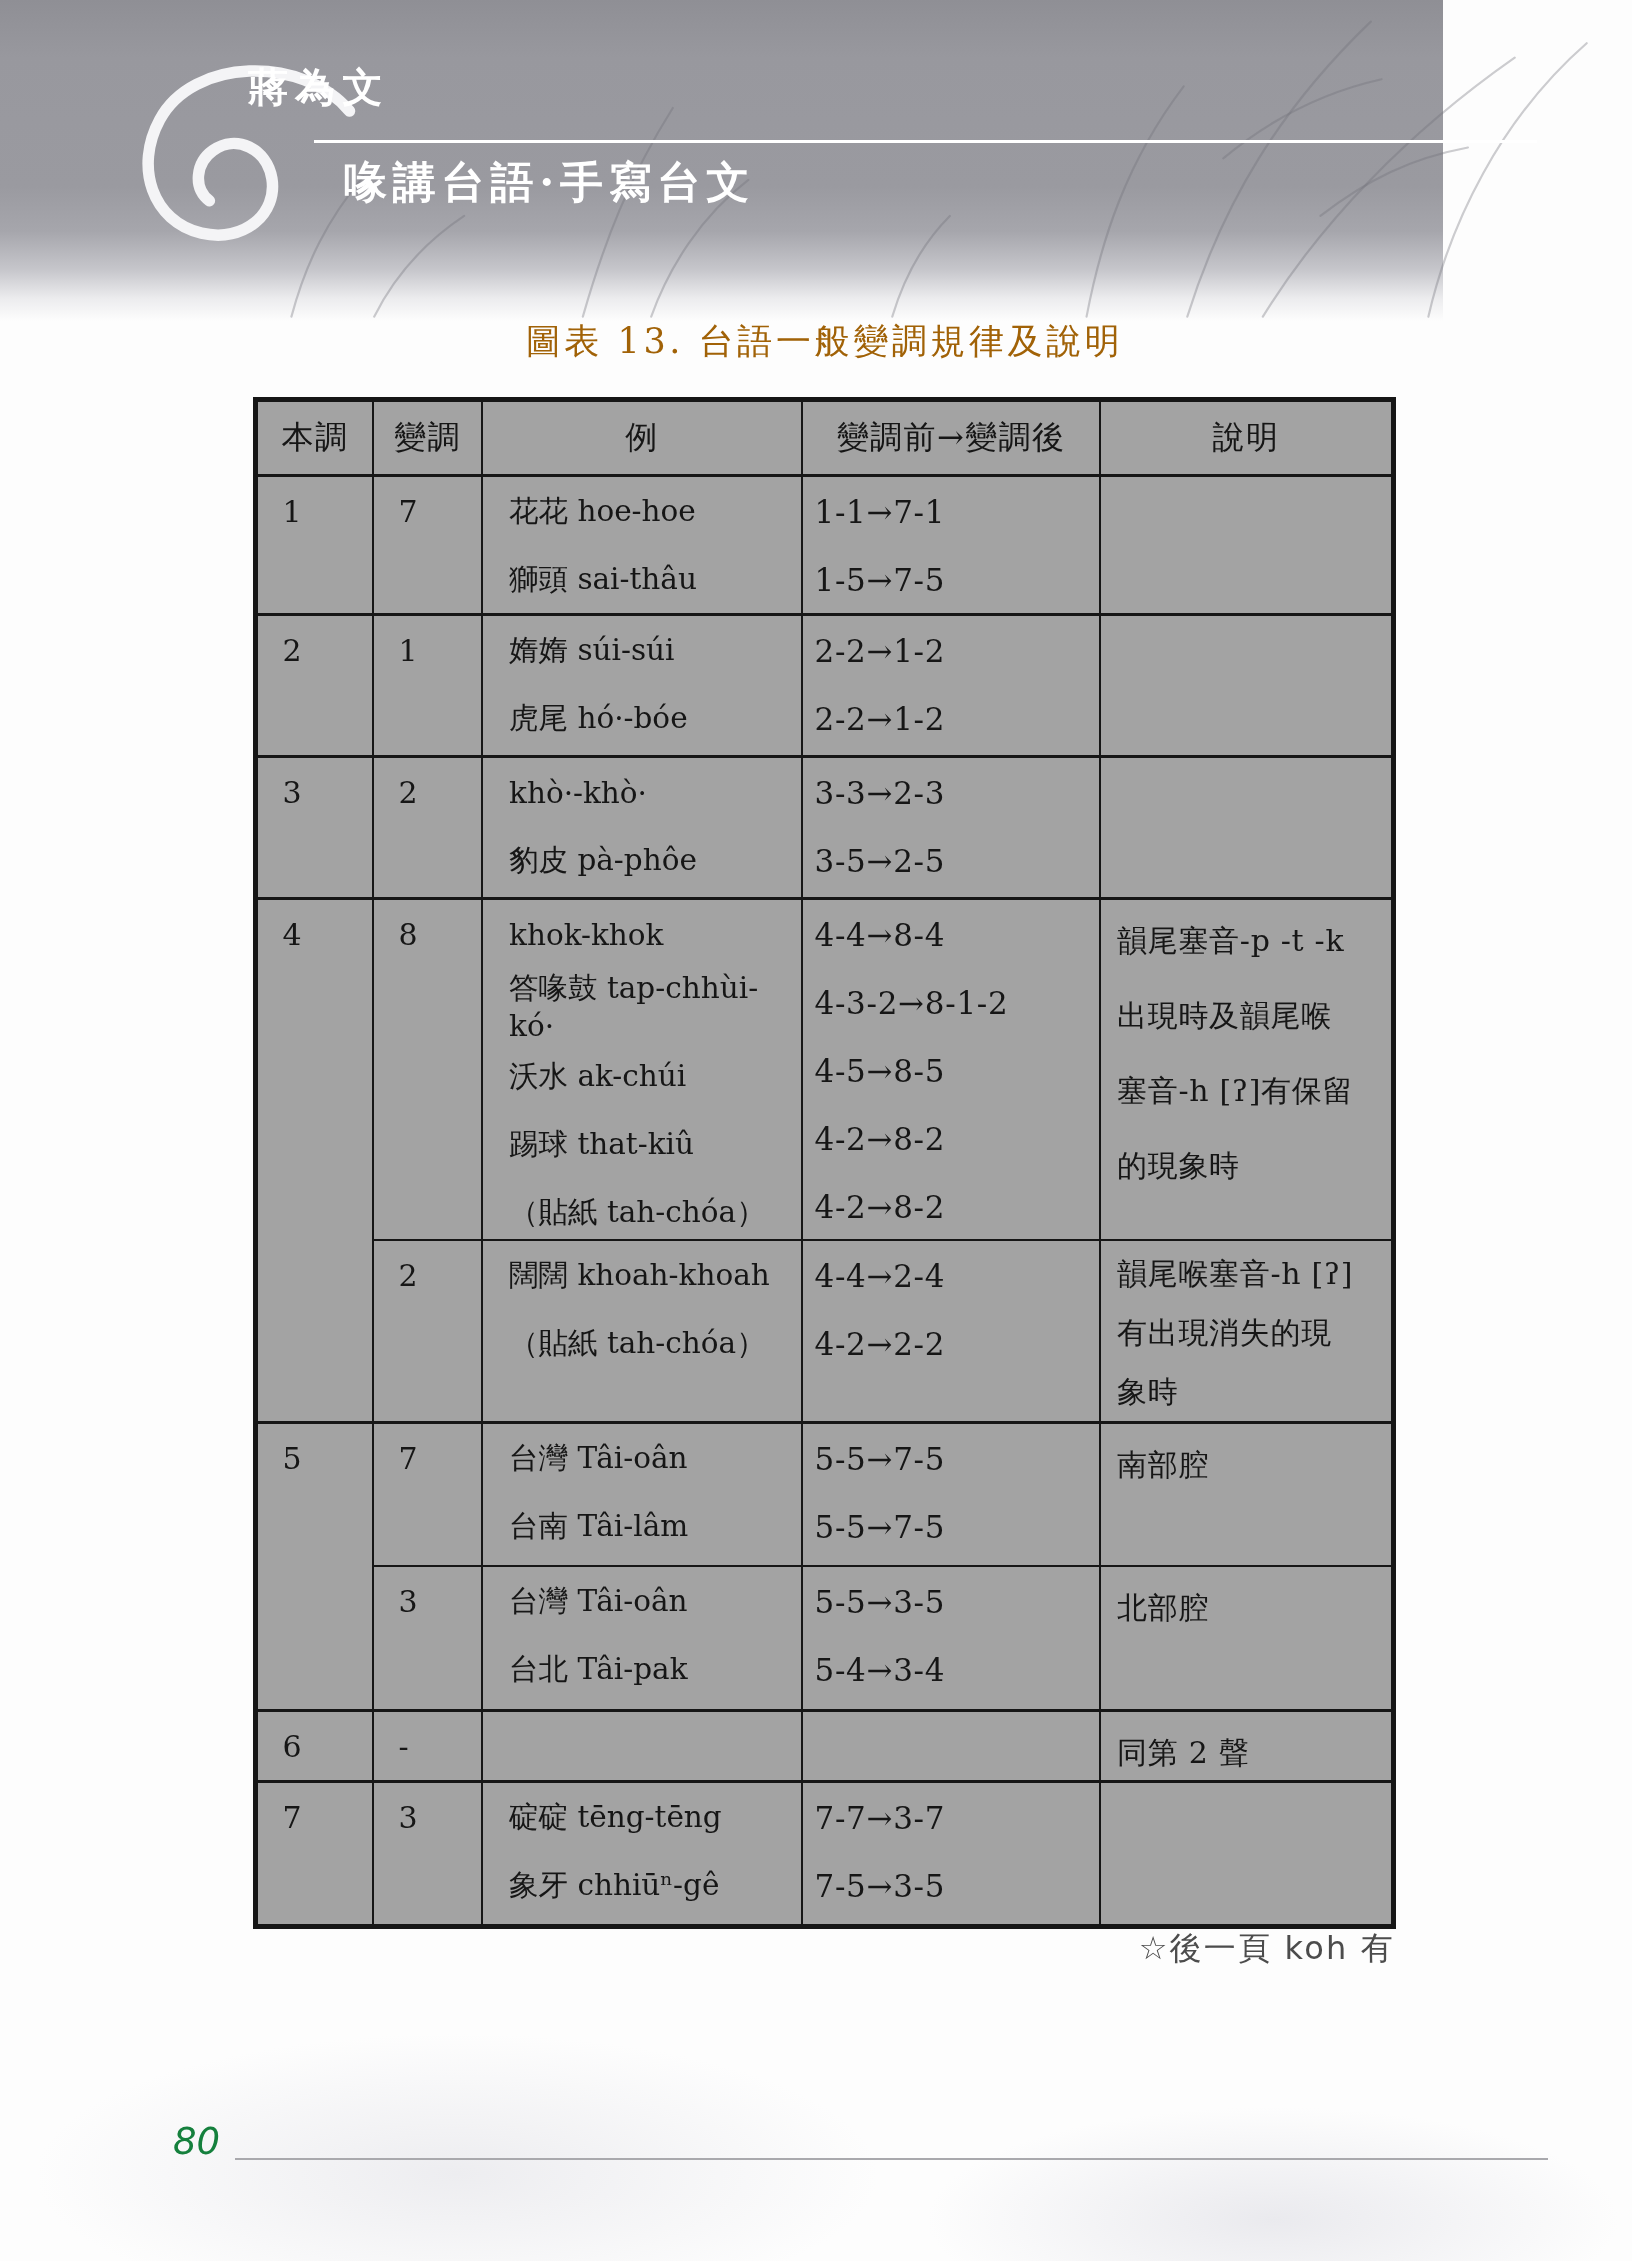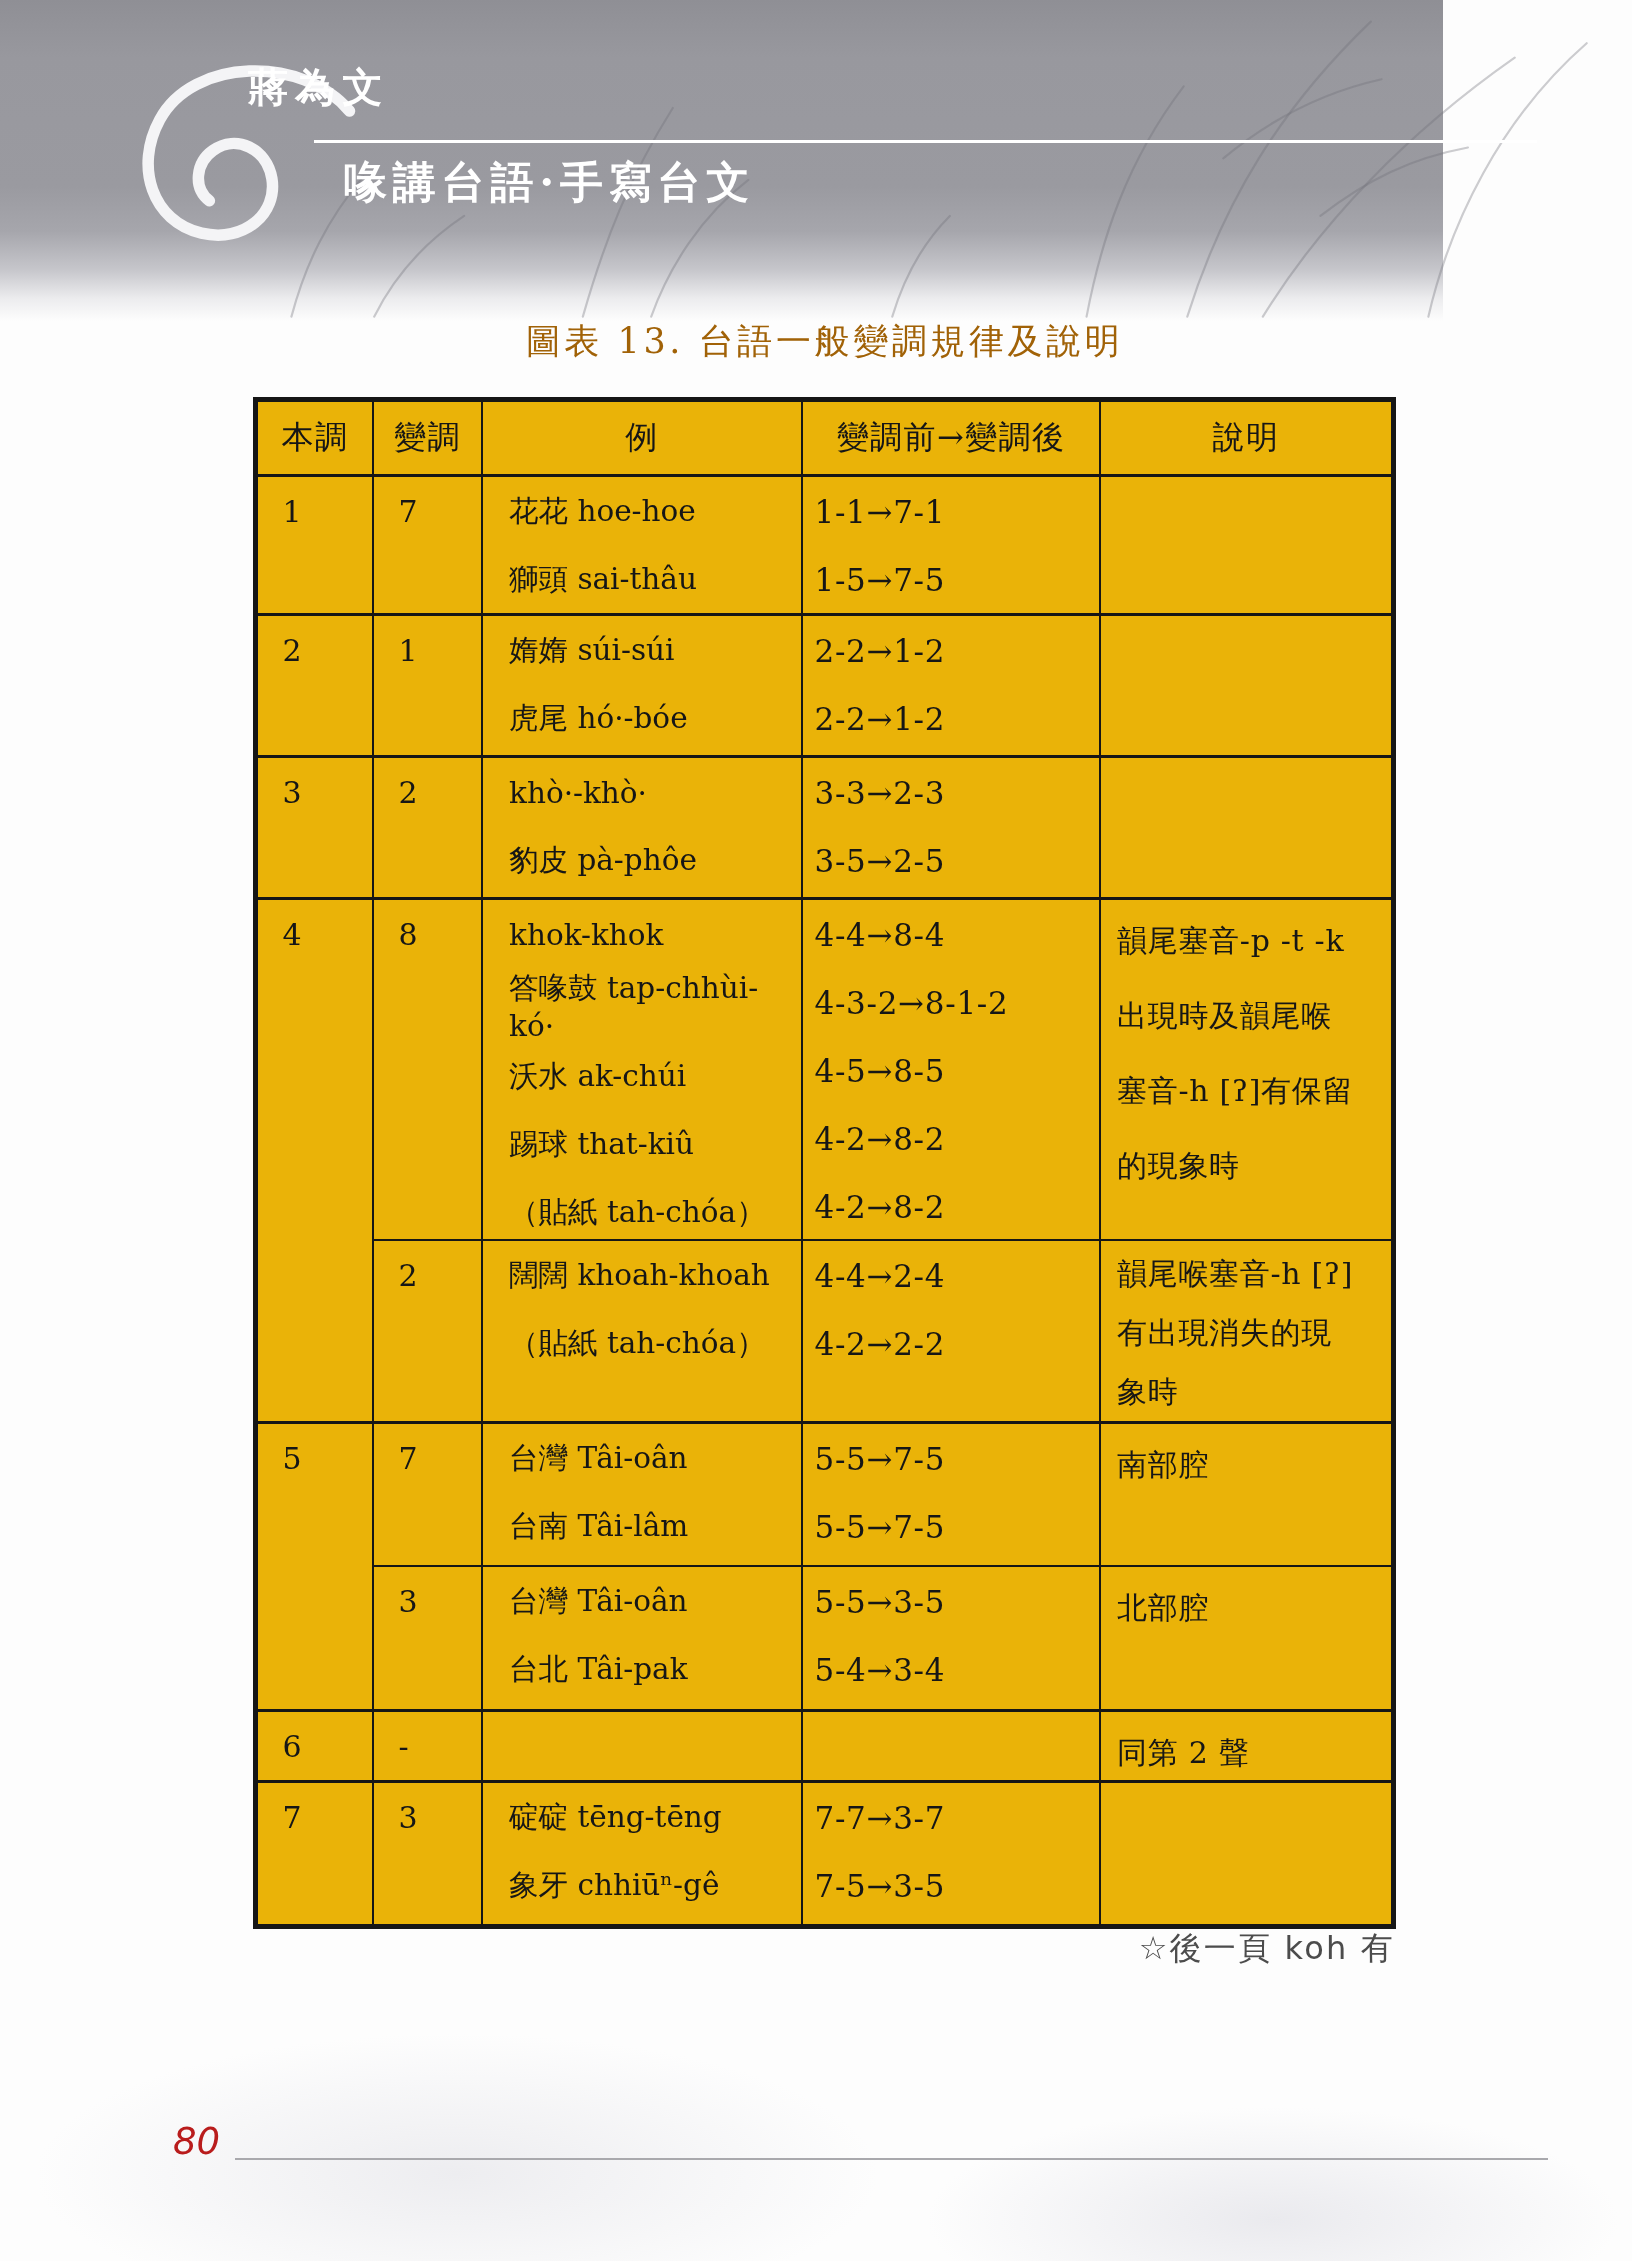--- a/index.html
+++ b/index.html
@@ -24,21 +24,21 @@
     position:absolute;left:344px;top:154px;
     font-size:43px;color:#ffffff;letter-spacing:5.8px;font-weight:bold;
   }
   
   .fig-title{
     position:absolute;left:253px;top:318px;width:1143px;
     text-align:center;font-size:35px;letter-spacing:3.6px;color:#a16207;
   }
   
   .tone-table{
-    position:absolute;left:253px;top:397px;background:#eab308;
+    position:absolute;left:253px;top:397px;background:#a3a3a3;
     display:grid;
     grid-template-columns:114px 109px 320px 298px 292px;
     grid-template-rows:72px 139px 142px 142px 342px 182px 144px 144px 71px 144px;
     border:5.8px solid #161616;
   }
   .cell{border-left:2.2px solid #161616;border-top:3.6px solid #161616;box-sizing:border-box;overflow:hidden;}
   .cell.c1{border-left:none;}
   .cell.hr{border-top:none;}
   .cell.sub{border-top:2.2px solid #161616;}
   .hcell{display:flex;align-items:center;justify-content:center;font-size:32px;letter-spacing:1.4px;}
@@ -51,21 +51,21 @@
   .noteCell.tight .line{min-height:59px;}
   
   .after-note{
     position:absolute;right:237px;top:1927px;
     font-family:"DejaVu Sans","Liberation Sans",sans-serif;
     font-size:32px;color:#4c4c4c;letter-spacing:2.2px;
   }
   .page-num{
     position:absolute;left:173px;top:2120px;
     font-family:"DejaVu Sans","Liberation Sans",sans-serif;
-    font-style:italic;font-size:37px;color:#b91c1c;
+    font-style:italic;font-size:37px;color:#15803d;
   }
   .footer-rule{position:absolute;left:235px;top:2158px;width:1313px;height:2.2px;background:#a9a9ad;}
   .wash{
     position:absolute;left:0;top:1914px;width:1632px;height:347px;pointer-events:none;
     background:
       radial-gradient(ellipse 648px 216px at 28% 75%, #ededf0 0%, rgba(255,255,255,0) 65%),
       radial-gradient(ellipse 576px 187px at 78% 88%, #eaeaee 0%, rgba(255,255,255,0) 60%);
   }
 </style>
 </head>

